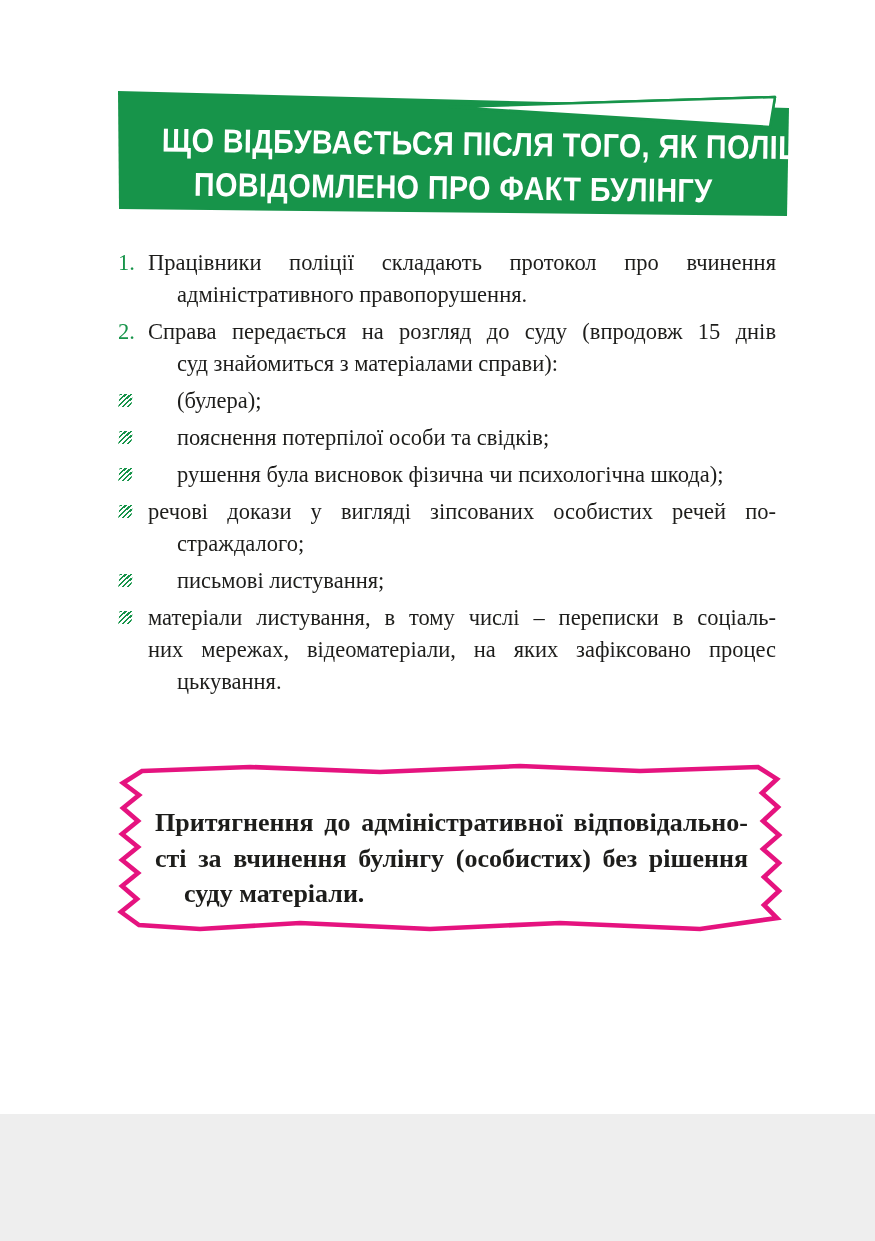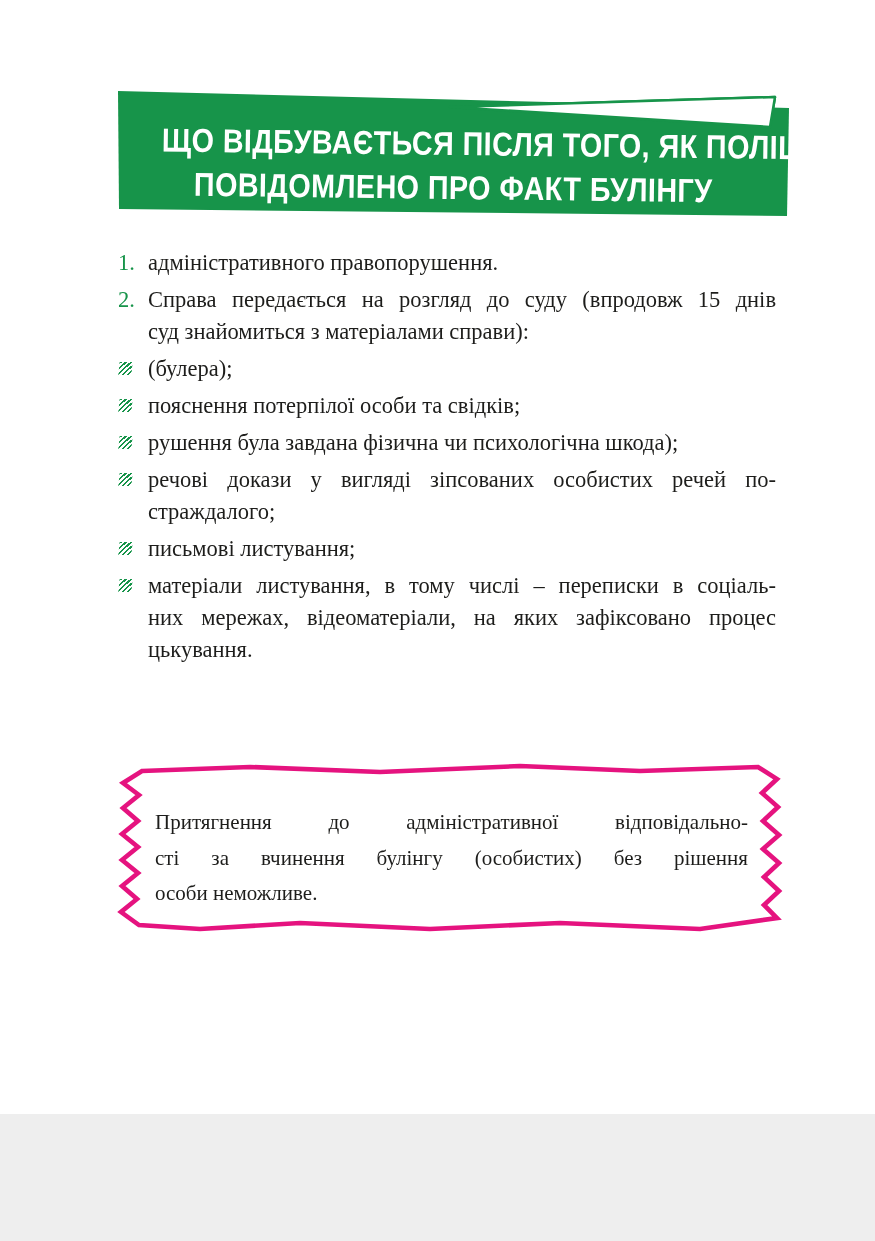--- a/index.html
+++ b/index.html
@@ -51,27 +51,27 @@
     position:relative;
   }
   .hatch{
     position:absolute;left:1px;top:9px;
     width:13px;height:13px;
     transform:skewX(-6deg);
     background:repeating-linear-gradient(135deg,var(--green) 0 1.7px,transparent 1.7px 3.7px);
   }
   .item .body{flex:1 1 auto;min-width:0;}
   .tline{text-align:justify;text-align-last:justify;}
-  .tline.last{text-align:justify;text-align-last:left;}
+  .tline.last{text-align:justify;text-align-last:left;margin-left:29px;}
 
   
   .callout-text{
     position:absolute;left:155px;top:805px;width:593px;
-    font-weight:normal;
-    font-size:21px;line-height:35.5px;
+    font-weight:bold;
+    font-size:26px;line-height:35.5px;
   }
 
   .page-num{
     position:absolute;left:118px;top:1222px;width:671px;
     color:var(--green);
     font-size:21px;
     font-family:Liberation Serif, serif;
   }
 </style>
 </head>
@@ -97,20 +97,21 @@
   <div class="banner-title">
     <div>ЩО ВІДБУВАЄТЬСЯ ПІСЛЯ ТОГО, ЯК ПОЛІЦІЮ</div>
     <div>ПОВІДОМЛЕНО ПРО ФАКТ БУЛІНГУ</div>
   </div>
 
   <div class="content">
     <div id="numbered-list">
         <div class="item">
           <div class="marker">1.</div>
           <div class="body">
+            <div class="tline">Працівники поліції складають протокол про вчинення</div>
             <div class="tline last">адміністративного правопорушення.</div>
           </div>
         </div>
         <div class="item">
           <div class="marker">2.</div>
           <div class="body">
             <div class="tline">Справа передається на розгляд до суду (впродовж 15 днів</div>
             <div class="tline last">суд знайомиться з матеріалами справи):</div>
           </div>
         </div>
@@ -130,21 +131,21 @@
           </div>
           <div class="body">
             <div class="tline last">пояснення потерпілої особи та свідків;</div>
           </div>
         </div>
         <div class="item">
           <div class="marker-bullet">
             <span class="hatch"></span>
           </div>
           <div class="body">
-            <div class="tline last">рушення була завдана фізична чи психологічна шкода);</div>
+            <div class="tline last">рушення була висновок фізична чи психологічна шкода);</div>
           </div>
         </div>
         <div class="item">
           <div class="marker-bullet">
             <span class="hatch"></span>
           </div>
           <div class="body">
             <div class="tline">речові докази у вигляді зіпсованих особистих речей по-</div>
             <div class="tline last">страждалого;</div>
           </div>
@@ -166,18 +167,18 @@
             <div class="tline">них мережах, відеоматеріали, на яких зафіксовано процес</div>
             <div class="tline last">цькування.</div>
           </div>
         </div>
       </div>
   </div>
 
   <div class="callout-text" id="callout-text">
       <div class="tline">Притягнення до адміністративної відповідально-</div>
       <div class="tline">сті за вчинення булінгу (особистих) без рішення</div>
-      <div class="tline last">особи неможливе.</div>
+      <div class="tline last">суду матеріали.</div>
     </div>
 
   <div class="page-num">12</div>
 
 </div>
 
 </body></html>

